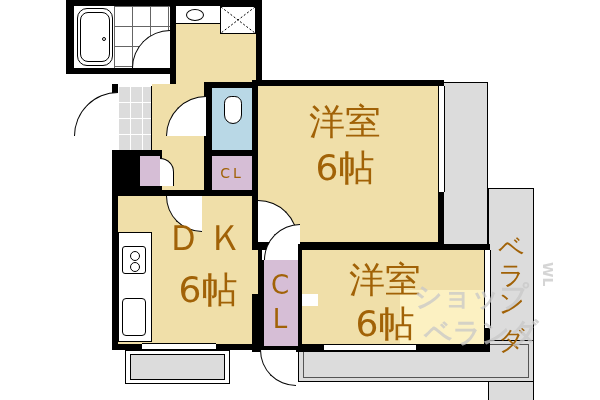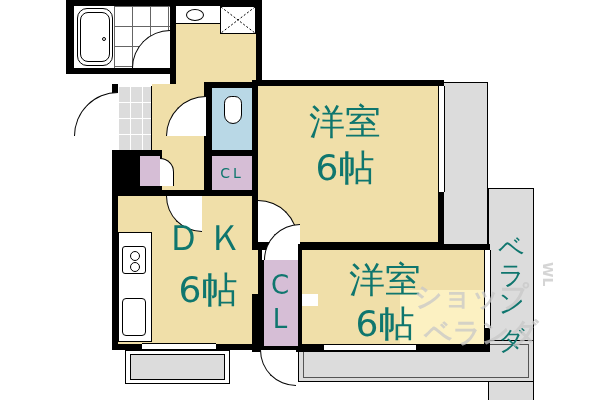--- a/index.html
+++ b/index.html
@@ -5,21 +5,21 @@
   html,body{margin:0;padding:0;background:#fff;}
   body{width:600px;height:400px;position:relative;overflow:hidden;font-family:"DejaVu Sans",sans-serif;}
   .abs{position:absolute;box-sizing:border-box;}
   .floor{background:#f0dfa9;}
   .wet{background:#b9d8e6;}
   .closet{background:#d6bed6;}
   .tile{background:#dcdcdc;}
   .balcony{background:#dcdcdc;}
   .wall{background:#000;}
   .white{background:#fff;}
-  .label{position:absolute;color:#0f766e;text-align:center;line-height:1;white-space:nowrap;font-family:"DejaVu Sans",sans-serif;}
+  .label{position:absolute;color:#a16207;text-align:center;line-height:1;white-space:nowrap;font-family:"DejaVu Sans",sans-serif;}
   .win{position:absolute;background:#fff;border-top:1px solid #000;border-bottom:1px solid #000;}
   .winv{position:absolute;background:#fff;border-left:1px solid #000;border-right:1px solid #000;}
   .watermark{position:absolute;color:#c8c8c8;font-weight:bold;opacity:0.75;}
 </style>
 </head>
 <body>
 
 <div class="abs balcony" style="left:440px;top:82px;width:48px;height:168px;border:1px solid #000;"></div>
 <div class="abs balcony" style="left:488px;top:188px;width:46px;height:230px;border:1px solid #000;"></div>
 <div class="abs balcony" style="left:298px;top:340px;width:236px;height:42px;border:1px solid #000;"></div>

